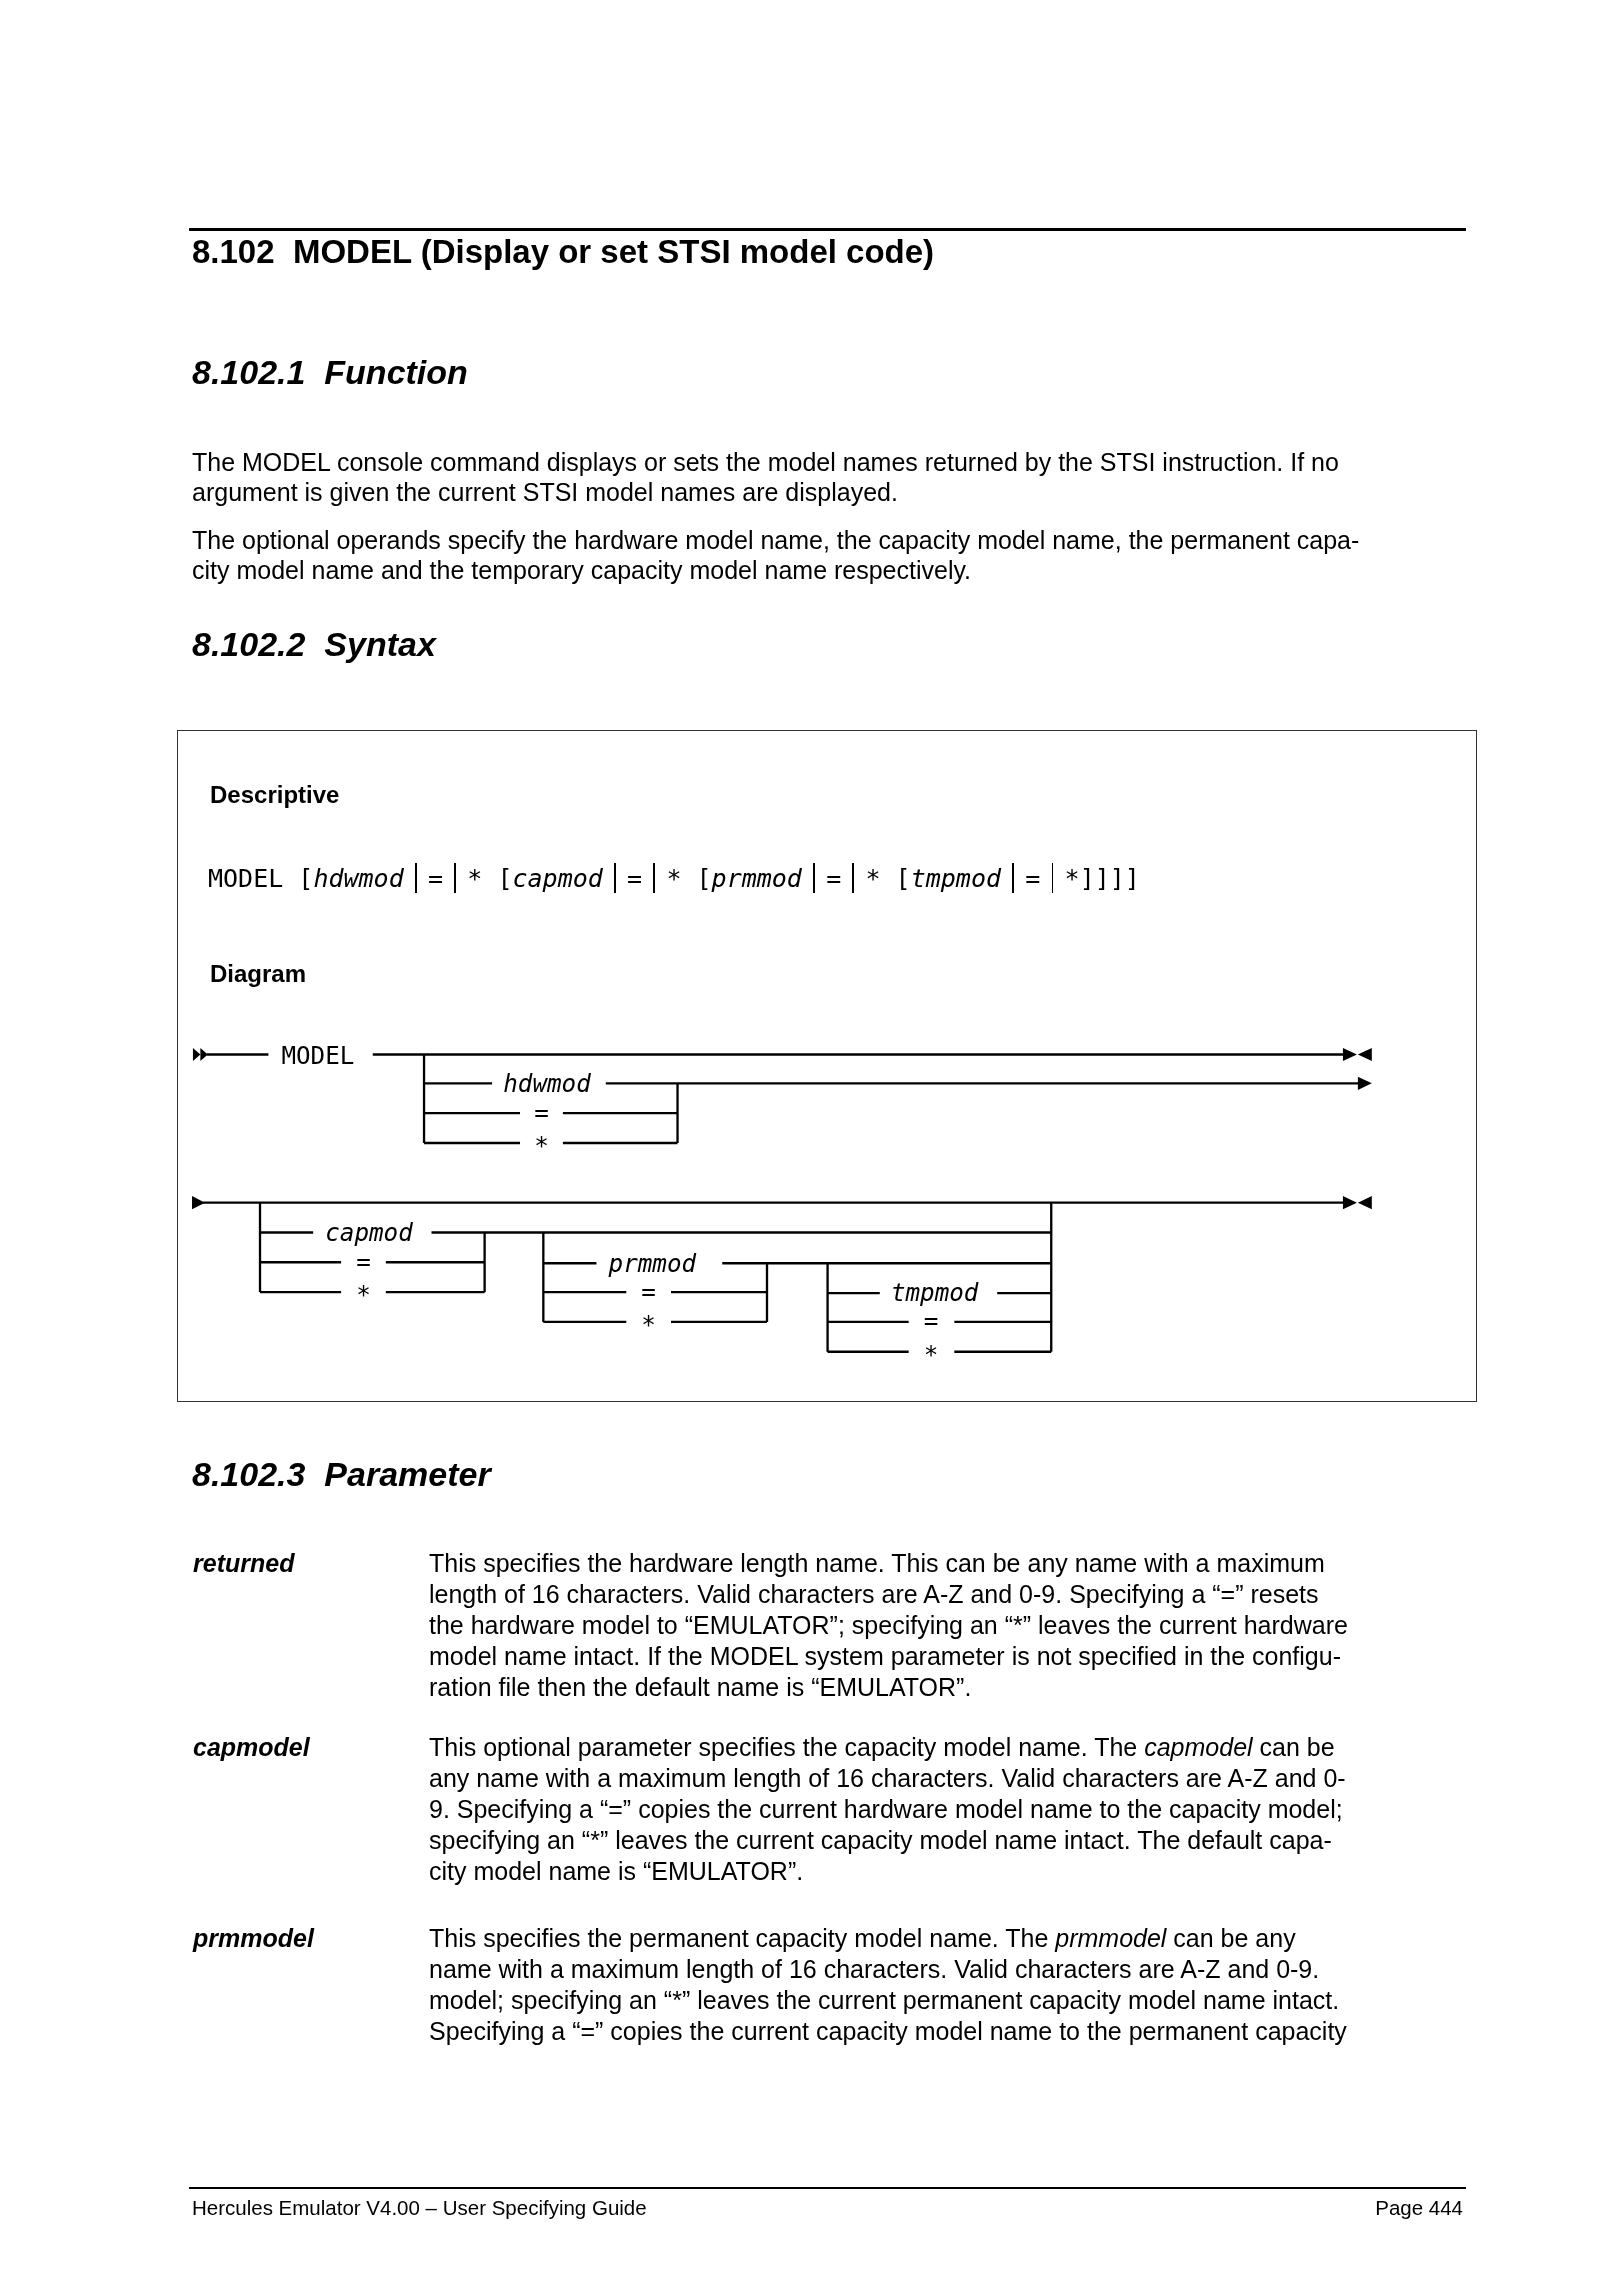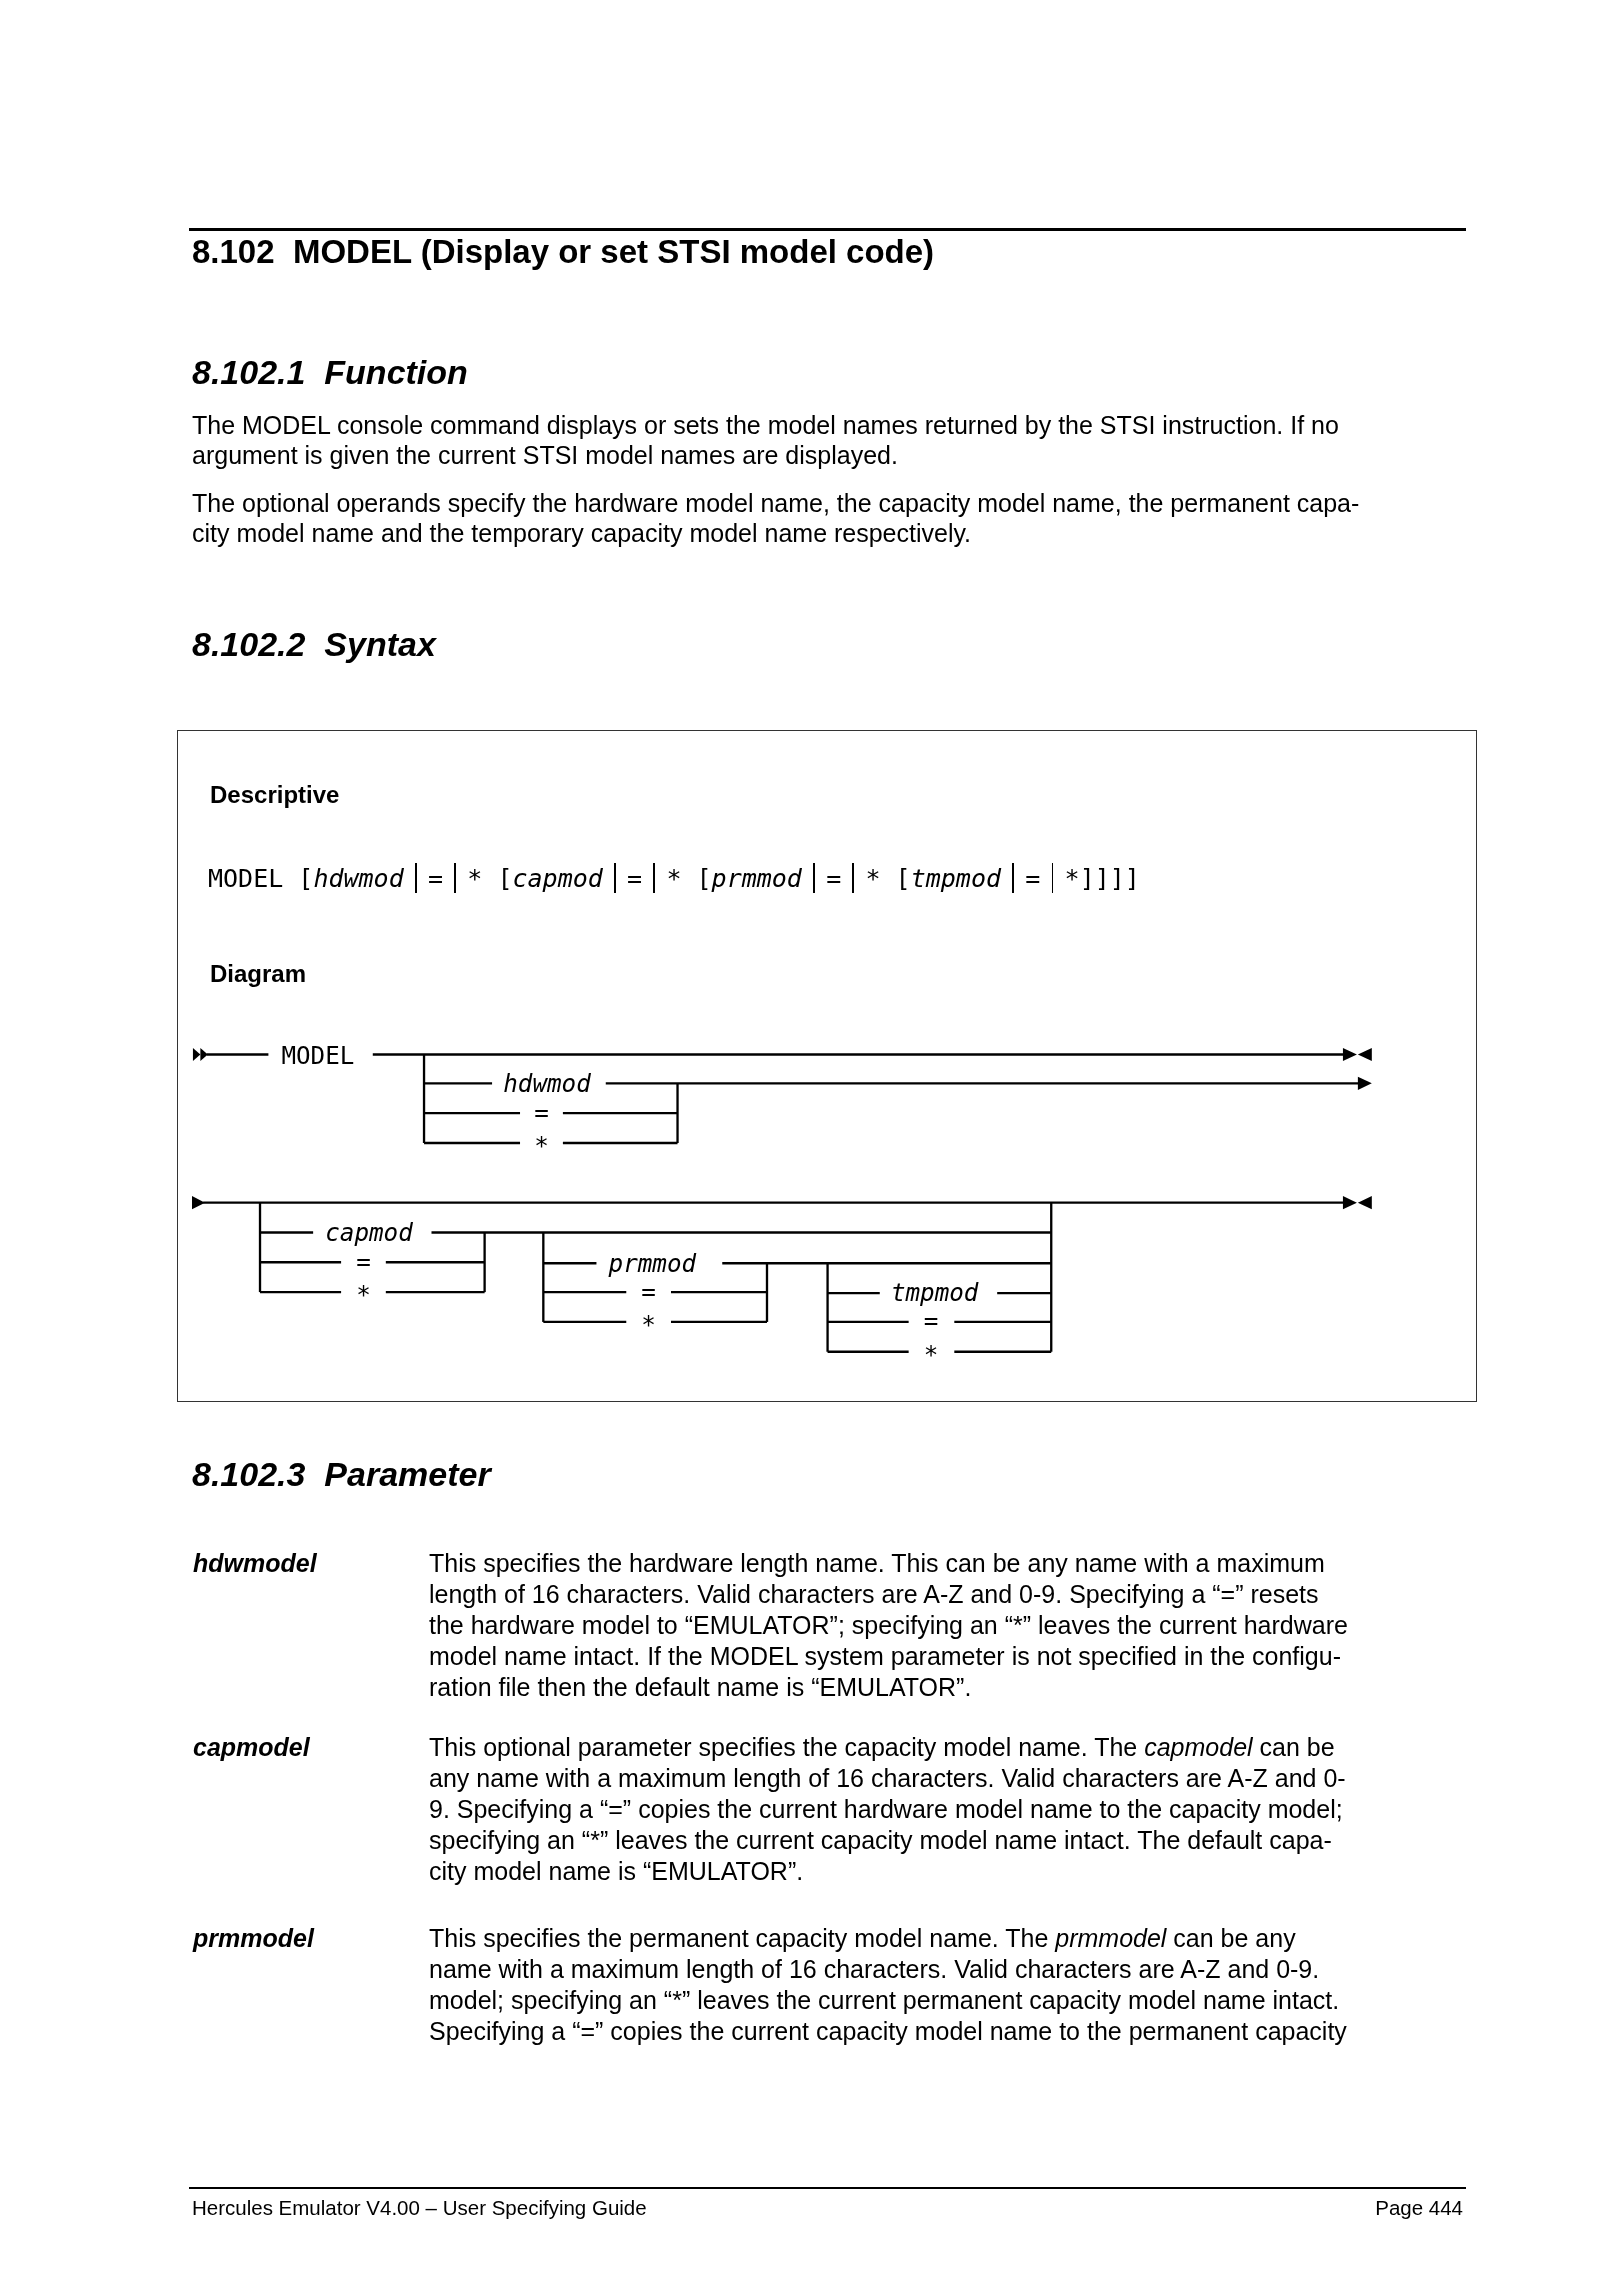--- a/index.html
+++ b/index.html
@@ -1,21 +1,21 @@
 <!DOCTYPE html>
 <html style="font-size:15px"><head>
 <meta charset="utf-8">
 <style>
   html, body { margin:0; padding:0; background:#fff; }
   body { width:1616px; height:2286px; position:relative; overflow:hidden; color:#000;
          font-family:"Liberation Sans", sans-serif; }
   .rule { position:absolute; left:189px; width:1277px; height:2.8px; background:#000; }
   .h1 { position:absolute; left:192px; top:233px; font-size:33px; font-weight:bold; white-space:pre; line-height:37px; }
   .h2 { position:absolute; left:192px; font-size:34px; font-weight:bold; font-style:italic; white-space:pre; line-height:37px; }
-  .para { position:absolute; left:192px; width:1277px; font-size:25px; line-height:30px; }
+  .para { position:absolute; left:192px; width:1277px; font-size:25px; line-height:30px;margin-top:37px; }
   .box { position:absolute; left:177px; top:730px; width:1300px; height:672px; border:1.9px solid #333; box-sizing:border-box; }
   .lbl { position:absolute; left:210px; font-size:24px; font-weight:bold; text-underline-offset:2.8px; line-height:28px; }
   .syntax { position:absolute; left:208px; top:862px; font-family:"DejaVu Sans Mono", monospace; font-size:25px; line-height:34px; white-space:pre; }
   .syntax i { font-style:italic; }
   .syntax .bar { display:inline-block; width:1.9px; height:30px; background:#000; vertical-align:-5.6px; margin:0 11.2px; }
   svg.diagram { position:absolute; left:0; top:0; }
   .param-term { position:absolute; left:193px; font-size:25px; font-weight:bold; font-style:italic; line-height:31px; }
   .param-desc { position:absolute; left:429px; width:1044px; font-size:25px; line-height:31px; }
   .param-desc div { white-space:nowrap; }
   .footer-rule { position:absolute; left:189px; top:2187px; width:1277px; height:1.9px; background:#000; }
@@ -116,21 +116,21 @@
     <text x="696" y="1430" text-anchor="middle">*</text>
 
     <text x="956" y="1396" font-style="italic">tmpmod</text>
     <text x="999" y="1426" text-anchor="middle">=</text>
     <text x="999" y="1462" text-anchor="middle">*</text>
   </g>
 </svg>
 
 <div class="h2" style="top:1456px;">8.102.3  Parameter</div>
 
-<div class="param-term" style="top:1548px;">hdwmodel</div>
+<div class="param-term" style="top:1548px;">returned</div>
 <div class="param-desc" style="top:1548px;">
   <div>This specifies the hardware length name. This can be any name with a maximum</div>
   <div>length of 16 characters. Valid characters are A-Z and 0-9. Specifying a “=” resets</div>
   <div>the hardware model to “EMULATOR”; specifying an “*” leaves the current hardware</div>
   <div>model name intact. If the MODEL system parameter is not specified in the configu-</div>
   <div>ration file then the default name is “EMULATOR”.</div>
 </div>
 
 <div class="param-term" style="top:1732px;">capmodel</div>
 <div class="param-desc" style="top:1732px;">

